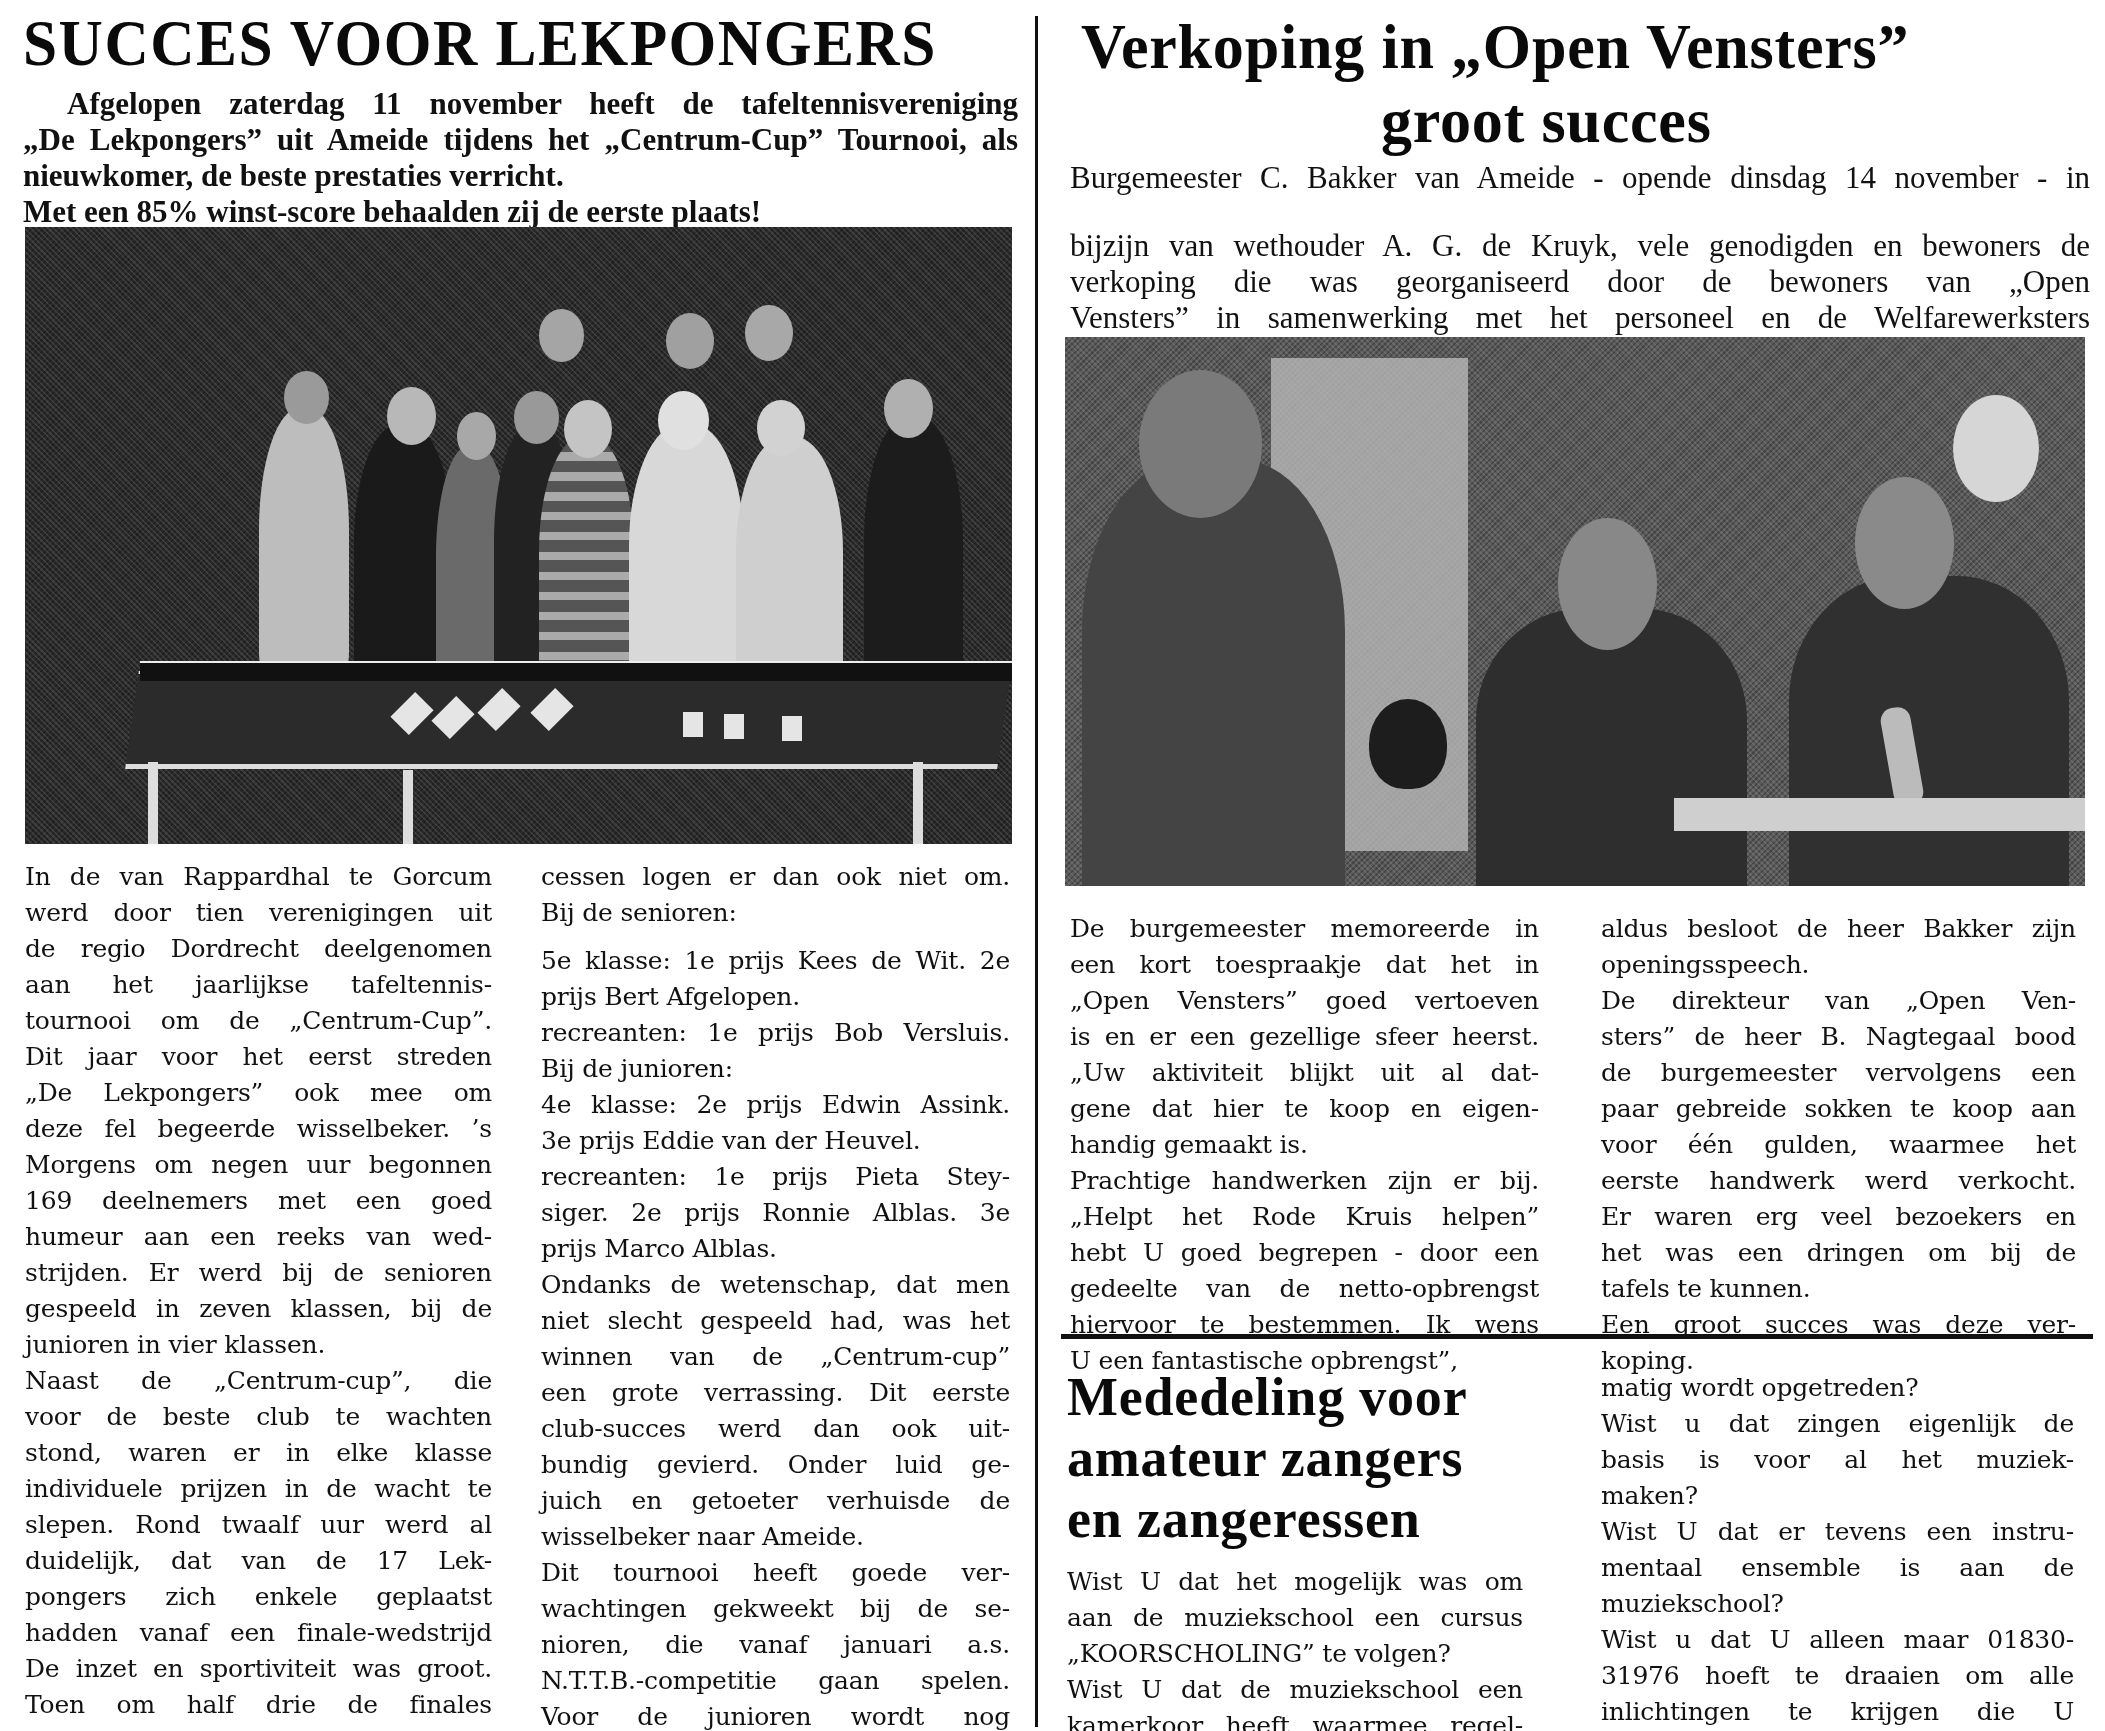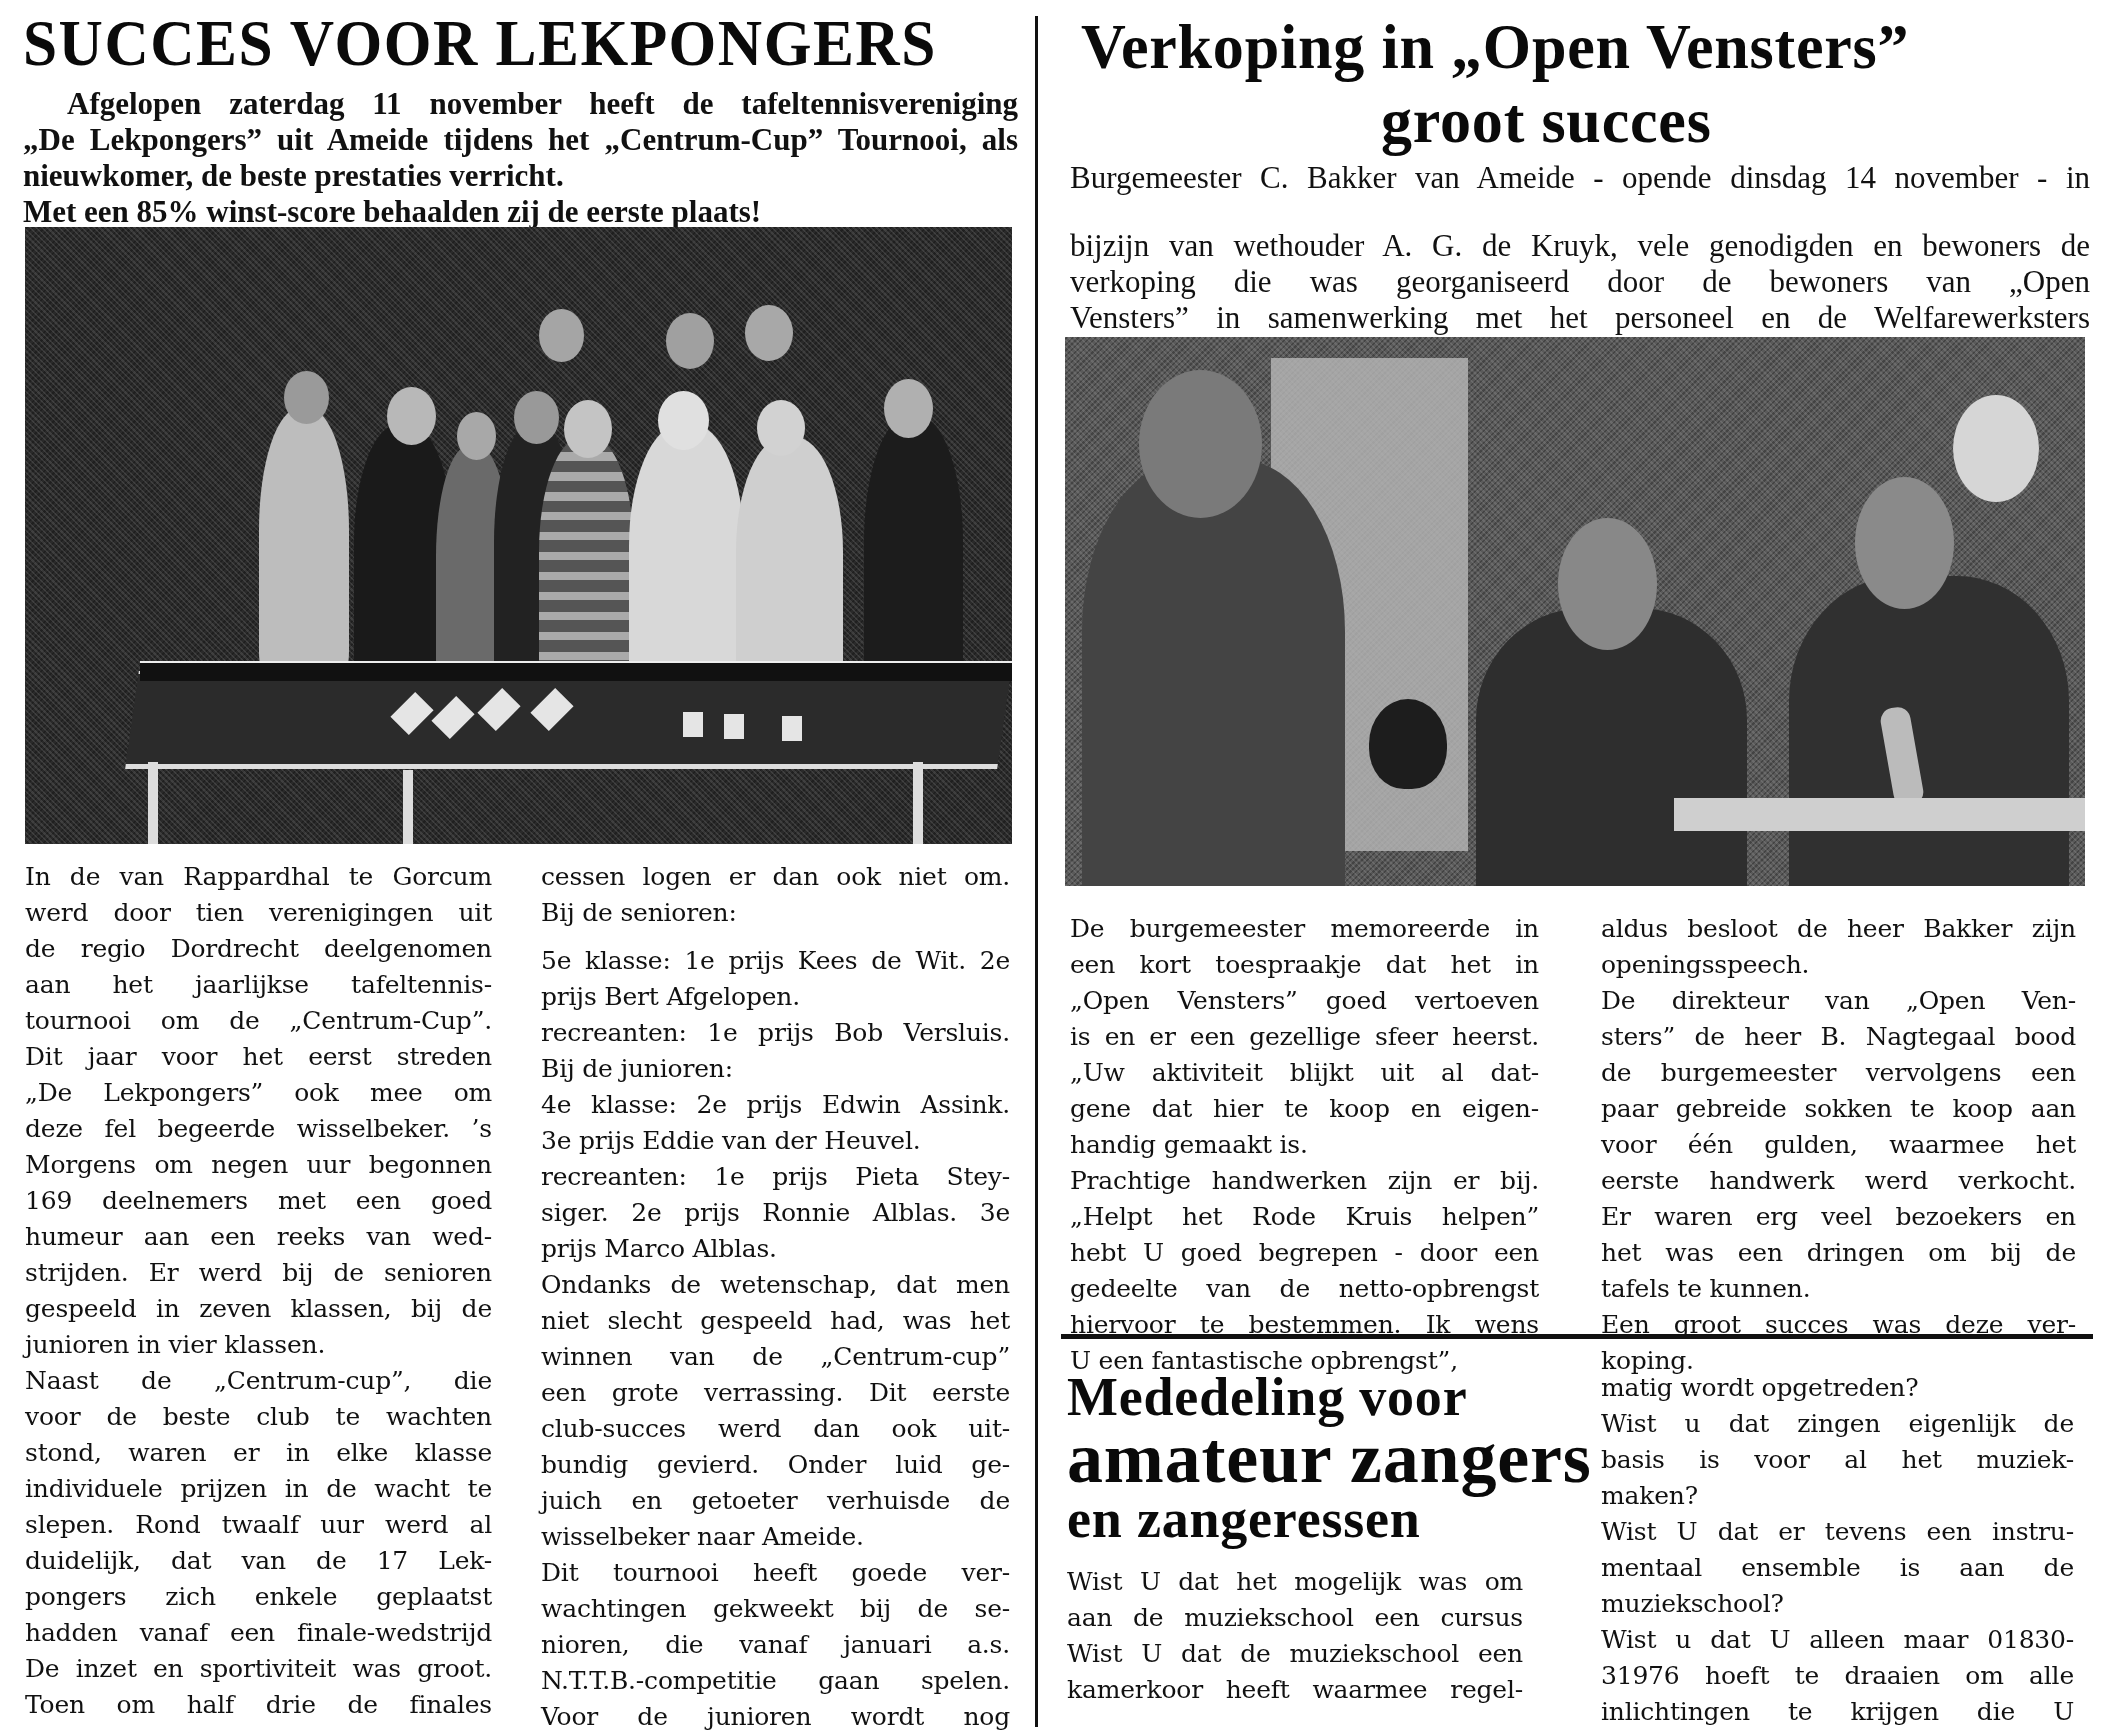--- a/index.html
+++ b/index.html
@@ -209,27 +209,28 @@
     <span class="ln">Een groot succes was deze ver-</span>
     <span class="ln last">koping.</span>
   </div>
 </div>
 
 <div class="abs rule-h" style="left:1061px;top:1334px;width:1032px;"></div>
 
 <div class="abs" style="left:1044px;top:1349px;width:1061px;height:382px;">
   <div class="abs" style="left:23px;top:18px;">
     <div class="headline" style="font-size:54px;line-height:61px;letter-spacing:0.8px;">Mededeling voor</div>
-    <div class="headline" style="font-size:72px;line-height:61px;letter-spacing:0.8px;">amateur zangers</div>
+    <div class="headline" style="font-size:54px;line-height:61px;letter-spacing:0.8px;">amateur zangers</div>
     <div class="headline" style="font-size:54px;line-height:61px;letter-spacing:0.8px;">en zangeressen</div>
   </div>
 
   <div class="abs col" style="left:23px;top:215px;width:456px;">
     <span class="ln">Wist U dat het mogelijk was om</span>
     <span class="ln">aan de muziekschool een cursus</span>
+    <span class="ln last">„KOORSCHOLING” te volgen?</span>
     <span class="ln">Wist U dat de muziekschool een</span>
     <span class="ln">kamerkoor heeft waarmee regel-</span>
   </div>
 
   <div class="abs col" style="left:557px;top:21.4px;width:473px;">
     <span class="ln last">matig wordt opgetreden?</span>
     <span class="ln">Wist u dat zingen eigenlijk de</span>
     <span class="ln">basis is voor al het muziek-</span>
     <span class="ln last">maken?</span>
     <span class="ln">Wist U dat er tevens een instru-</span>

